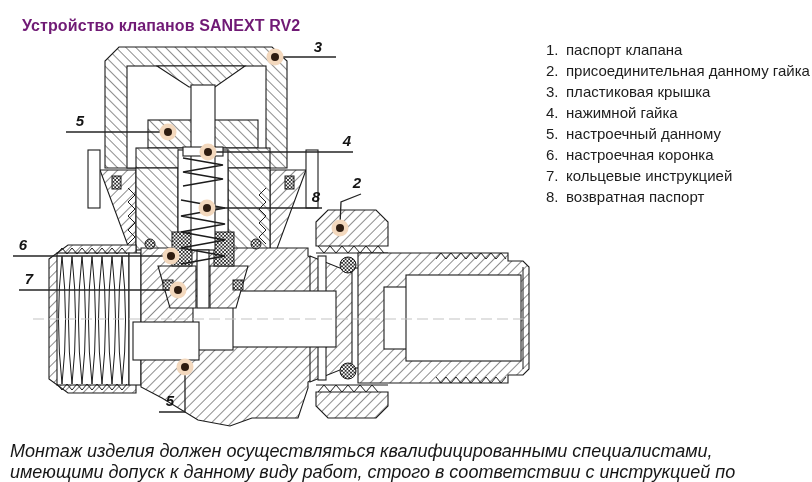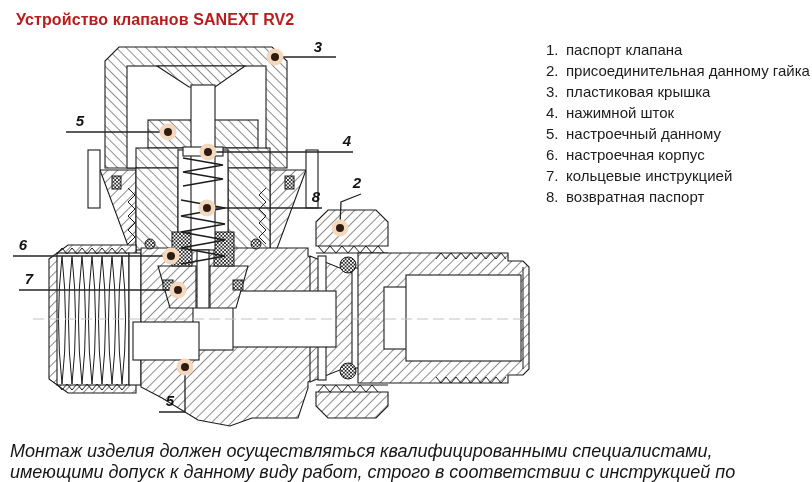--- a/index.html
+++ b/index.html
@@ -10,22 +10,22 @@
     --text:#1d1d1d;
   }
   *{box-sizing:border-box}
   html,body{margin:0;padding:0}
   body{
     width:812px;height:482px;position:relative;overflow:hidden;
     background:#fff;color:var(--text);
     font-family:"Liberation Sans",sans-serif;
   }
   .title{
-    position:absolute;left:10px;top:5px;margin:6px;
-    font-size:16px;font-weight:700;color:#b91c1c;letter-spacing:.1px;
+    position:absolute;left:10px;top:5px;margin:12px;
+    font-size:16px;font-weight:700;color:#701a75;letter-spacing:.1px;
   }
   .drawing{position:absolute;left:0;top:0;width:812px;height:482px}
   .legend{
     position:absolute;left:546px;top:39px;width:264px;
     margin:0;padding:0;list-style:none;
     font-size:15px;line-height:21px;color:var(--text);
   }
   .legend li{display:flex;align-items:flex-start}
   .legend .num{flex:0 0 20px;width:20px}
   .legend .txt{flex:1}
@@ -229,29 +229,29 @@
   <li>
       <span class="num">2.</span>
       <span class="txt">присоединительная данному гайка</span>
     </li>
   <li>
       <span class="num">3.</span>
       <span class="txt">пластиковая крышка</span>
     </li>
   <li>
       <span class="num">4.</span>
-      <span class="txt">нажимной шток</span>
+      <span class="txt">нажимной гайка</span>
     </li>
   <li>
       <span class="num">5.</span>
       <span class="txt">настроечный данному</span>
     </li>
   <li>
       <span class="num">6.</span>
-      <span class="txt">настроечная корпус</span>
+      <span class="txt">настроечная коронка</span>
     </li>
   <li>
       <span class="num">7.</span>
       <span class="txt">кольцевые инструкцией</span>
     </li>
   <li>
       <span class="num">8.</span>
       <span class="txt">возвратная паспорт</span>
     </li>
 </ol>

